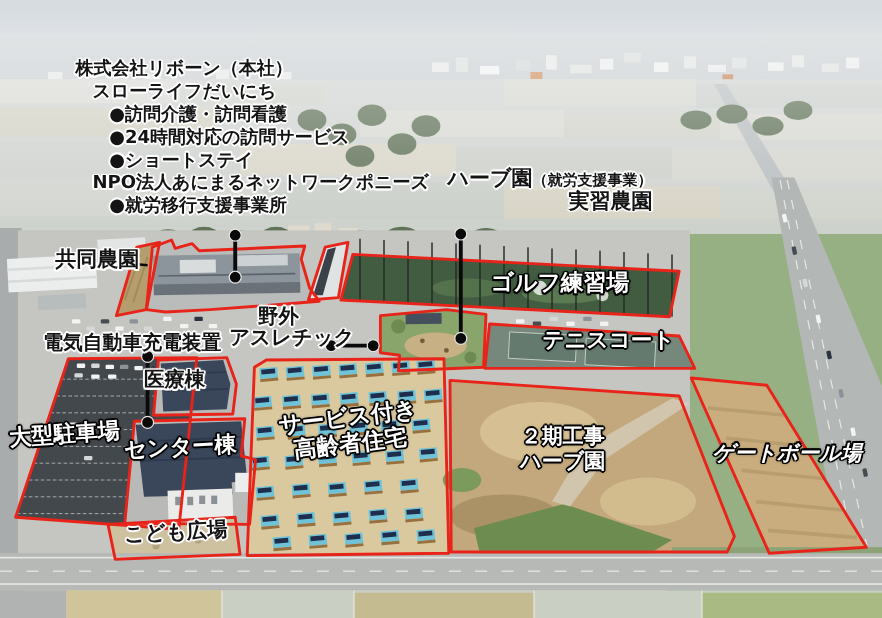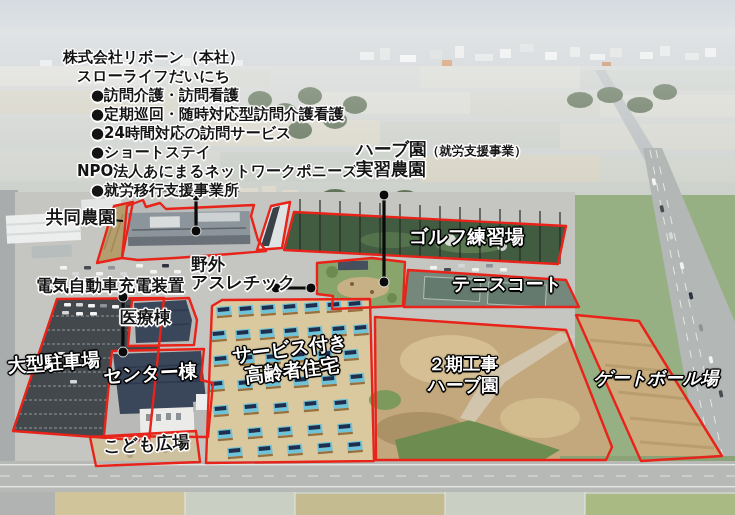--- a/index.html
+++ b/index.html
@@ -19,33 +19,33 @@
   }
   .white-lbl{
     color:#ffffff;
     text-shadow:-1.5px 0 0 #000,1.5px 0 0 #000,0 -1.5px 0 #000,0 1.5px 0 #000,
       -1px -1px 0 #000,1px -1px 0 #000,-1px 1px 0 #000,1px 1px 0 #000,0 0 3px #000;
   }
   #info-block{left:60px;top:24px;font-size:15px;line-height:19px;margin-top:24px;}
   #info-block .il-0{padding-left:3px;}
   #info-block .il-1{padding-left:17px;}
   #info-block .il-2{padding-left:31px;}
-  #herb-label{left:356px;top:140px;font-size:17.5px;line-height:19px;}
+  #herb-label{left:373px;top:140px;font-size:17.5px;line-height:19px;text-align:right;}
   #herb-label .note{font-size:12.5px;}
   #communal-label{left:46px;top:208px;font-size:17.5px;}
   #ev-label{left:36px;top:261px;font-size:16.5px;margin-top:16px;}
-  #athletic-label{left:191px;top:255px;width:82px;text-align:left;font-size:17px;line-height:18px;}
+  #athletic-label{left:191px;top:255px;width:82px;text-align:center;font-size:17px;line-height:18px;}
   #medical-label{left:120px;top:308px;font-size:17px;}
   #golf-label{left:409px;top:226px;font-size:19px;}
   #tennis-label{left:452px;top:274px;font-size:18px;}
   #parking-label{left:7px;top:356px;font-size:18.5px;transform:rotate(-4deg);transform-origin:left top;}
   #center-label{left:103px;top:366px;font-size:18.5px;transform:rotate(-3deg);transform-origin:left top;}
   #senior-label{left:231px;top:344px;font-size:19px;line-height:22px;transform:rotate(-7deg);transform-origin:left top;}
   #senior-label .l2{padding-left:10px;}
-  #phase2-label{left:428px;top:354px;width:82px;font-size:17.5px;line-height:21px;}
+  #phase2-label{left:428px;top:354px;width:82px;text-align:center;font-size:17.5px;line-height:21px;}
   #gateball-label{left:594px;top:369px;font-size:17.5px;font-style:italic;}
   #kids-label{left:103px;top:437px;font-size:17px;transform:rotate(-3deg);transform-origin:left top;}
 </style>
 </head>
 <body>
 
 <div id="stage">
 
   <svg id="photo" width="735" height="515" viewBox="0 0 735 515" xmlns="http://www.w3.org/2000/svg">
     <defs>
@@ -450,21 +450,20 @@
         <circle cx="311" cy="288" r="5" fill="#0a0a0a" stroke="#e8e8e8" stroke-width="1"></circle>
       </g>
       <line x1="112" y1="220" x2="123" y2="221" stroke="#0a0a0a" stroke-width="2"></line>
     </g>
   </svg>
 
   <div id="info-block" class="lbl dark-lbl">
     <div class="il-0">株式会社リボーン（本社）</div>
     <div class="il-1">スローライフだいにち</div>
     <div class="il-2">●訪問介護・訪問看護</div>
-    <div class="il-2">●定期巡回・随時対応型訪問介護看護</div>
     <div class="il-2">●24時間対応の訪問サービス</div>
     <div class="il-2">●ショートステイ</div>
     <div class="il-1">NPO法人あにまるネットワークポニーズ</div>
     <div class="il-2">●就労移行支援事業所</div>
   </div>
 
   <div id="herb-label" class="lbl dark-lbl">
     <div><span>ハーブ園</span><span class="note">（就労支援事業）</span></div>
     <div>実習農園</div>
   </div>

